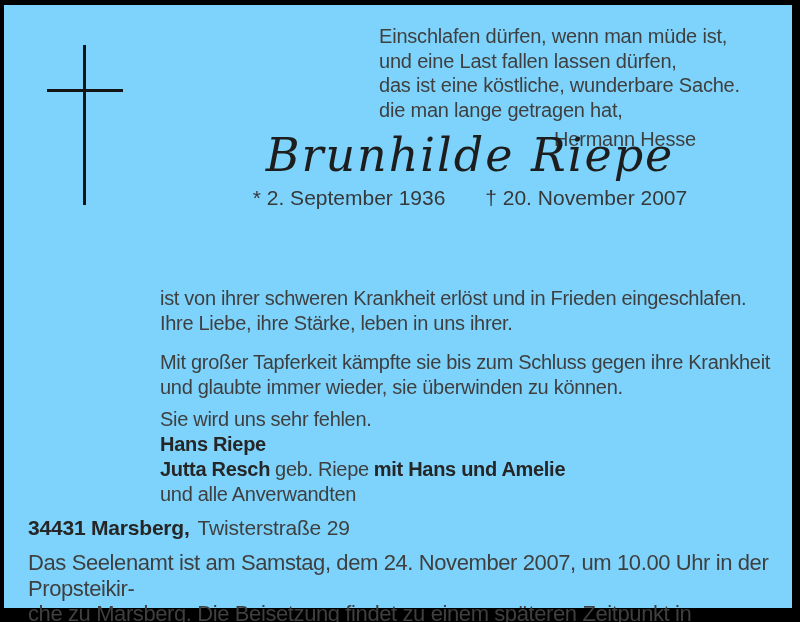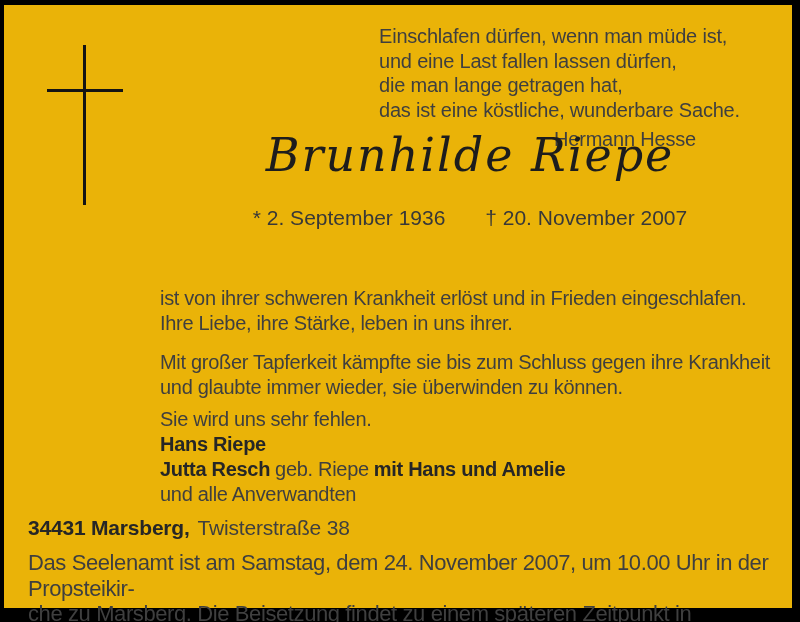--- a/index.html
+++ b/index.html
@@ -6,21 +6,21 @@
   html, body {
     width: 800px; height: 622px;
     background: #ffffff;
     font-family: "Liberation Sans", "DejaVu Sans", sans-serif;
     overflow: hidden;
   }
   .card {
     position: absolute;
     left: 0; top: 0;
     width: 800px; height: 622px;
-    background: #eab308;
+    background: #7dd3fc;
     border-style: solid;
     border-color: #000000;
     border-width: 5px 8px 14px 4px; 
   }
   .inner { position: relative; width: 788px; height: 603px; }
 
   
   .cross { position: absolute; left: 43px; top: 40px; width: 80px; height: 165px; }
   .cross .vbar {
     position: absolute; left: 36px; top: 0;
@@ -46,21 +46,21 @@
     text-align: center; color: #2e2e2e;
   }
   .name {
     font-family: "DejaVu Serif", "Liberation Serif", serif;
     font-style: italic;
     font-size: 46px; line-height: 54px;
     letter-spacing: 2px;
     color: #1d1d1d;
   }
   .maiden { font-size: 21px; line-height: 24px; margin-top: 3px; color: #383838; }
-  .dates  { font-size: 21px; line-height: 24px; margin-top: 24px; color: #383838; }
+  .dates  { font-size: 21px; line-height: 24px; margin-top: 4px; color: #383838; }
   .dates .death { margin-left: 34px; }
 
   
   .bodytext {
     position: absolute; left: 156px;
     font-size: 20px; line-height: 25px;
     letter-spacing: -0.3px;
     color: #3f3f3f;
   }
   .p1 { top: 281px; }
@@ -94,22 +94,22 @@
   <div class="inner">
 
     <div class="cross">
       <div class="vbar"></div>
       <div class="hbar"></div>
     </div>
 
     <div class="quote">
       <div>Einschlafen dürfen, wenn man müde ist,</div>
       <div>und eine Last fallen lassen dürfen,</div>
+      <div>das ist eine köstliche, wunderbare Sache.</div>
       <div>die man lange getragen hat,</div>
-      <div>das ist eine köstliche, wunderbare Sache.</div>
       <div class="quote-author">Hermann Hesse</div>
     </div>
 
     <div class="header">
       <div class="name">Brunhilde Riepe</div>
       <div class="dates">
         <span class="birth">* 2. September 1936</span>
         <span class="death">† 20. November 2007</span>
       </div>
     </div>
@@ -127,21 +127,21 @@
       </div>
       <div>und alle Anverwandten</div>
     </div>
 
     <div class="bodytext p2">
       <div>Mit großer Tapferkeit kämpfte sie bis zum Schluss gegen ihre Krankheit</div>
       <div>und glaubte immer wieder, sie überwinden zu können.</div>
     </div>
 
     <div class="address">
-      <span class="city">34431 Marsberg,</span><span class="street">Twisterstraße 38</span>
+      <span class="city">34431 Marsberg,</span><span class="street">Twisterstraße 29</span>
     </div>
 
     <div class="service">
       <div>Das Seelenamt ist am Samstag, dem 24. November 2007, um 10.00 Uhr in der Propsteikir-</div>
       <div>che zu Marsberg. Die Beisetzung findet zu einem späteren Zeitpunkt in Oberaudorf statt.</div>
     </div>
 
   </div>
 </div>
 

